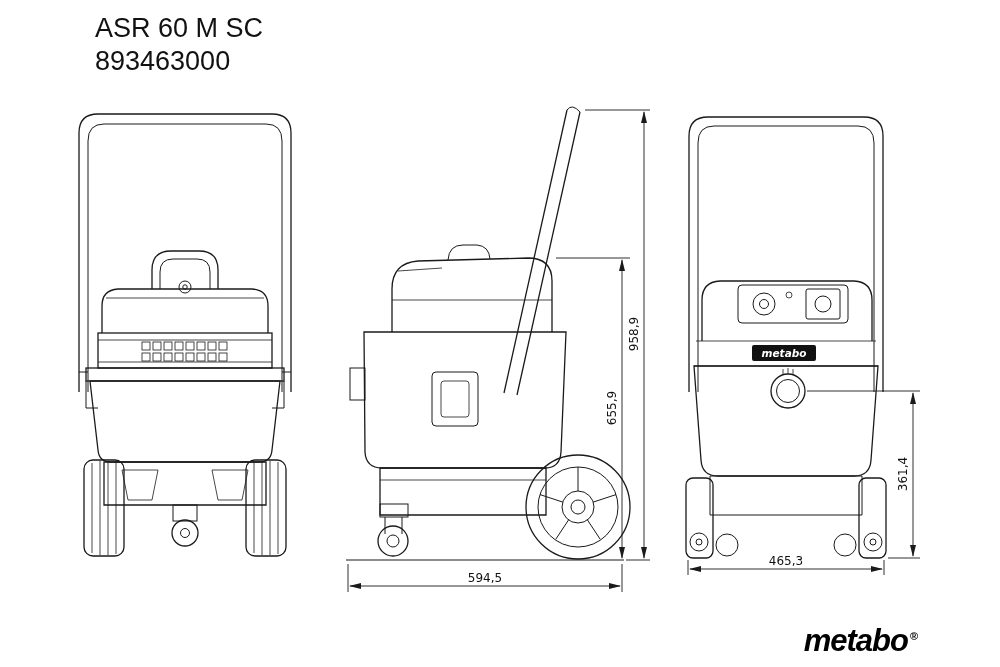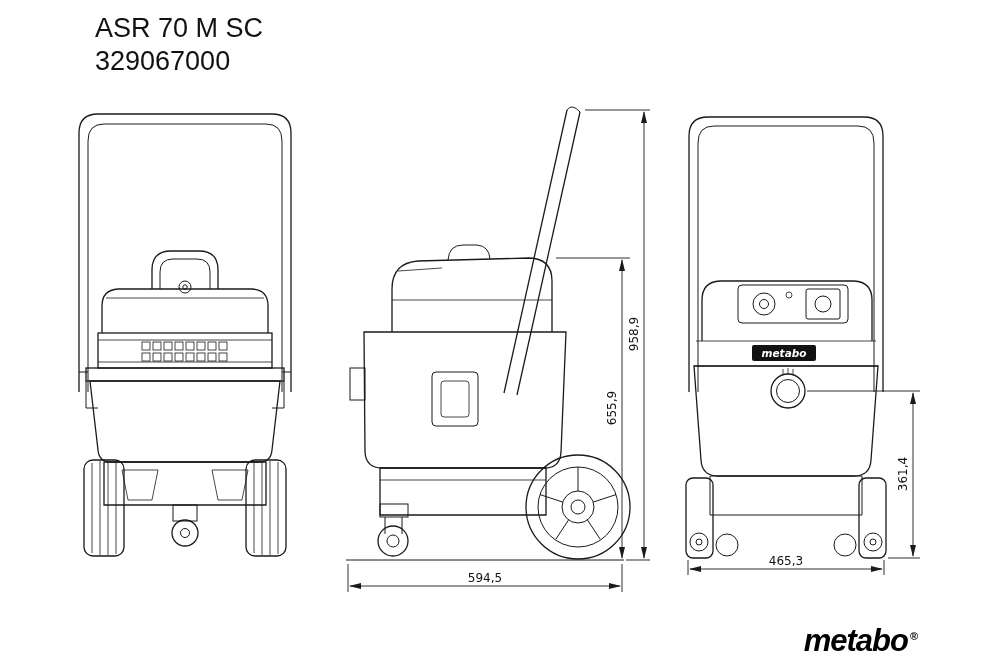--- a/index.html
+++ b/index.html
@@ -12,22 +12,22 @@
   .logo{position:absolute;right:82px;bottom:8px;color:#000;font-weight:700;font-style:italic;
         font-size:31px;letter-spacing:-1px;margin-left:45px;}
   .logo sup{font-size:11px;font-style:normal;letter-spacing:0;vertical-align:super;margin-left:2px;}
 </style>
 </head>
 <body>
 
 <div class="page">
 
   <div class="title-block">
-    <div class="model">ASR 70 M SC</div>
-    <div class="article">329067000</div>
+    <div class="model">ASR 60 M SC</div>
+    <div class="article">893463000</div>
   </div>
 
   <svg class="drawing-svg" width="1000" height="667" viewBox="0 0 1000 667" xmlns="http://www.w3.org/2000/svg">
     <defs>
       <marker id="arrow" viewBox="0 0 12 8" refX="11" refY="4" markerWidth="12" markerHeight="8" markerUnits="userSpaceOnUse" orient="auto-start-reverse">
         <path d="M0 1 L12 4 L0 7 Z" fill="#1a1a1a"></path>
       </marker>
     </defs>
 
     <g stroke="#1a1a1a" fill="none" stroke-width="1.3">

